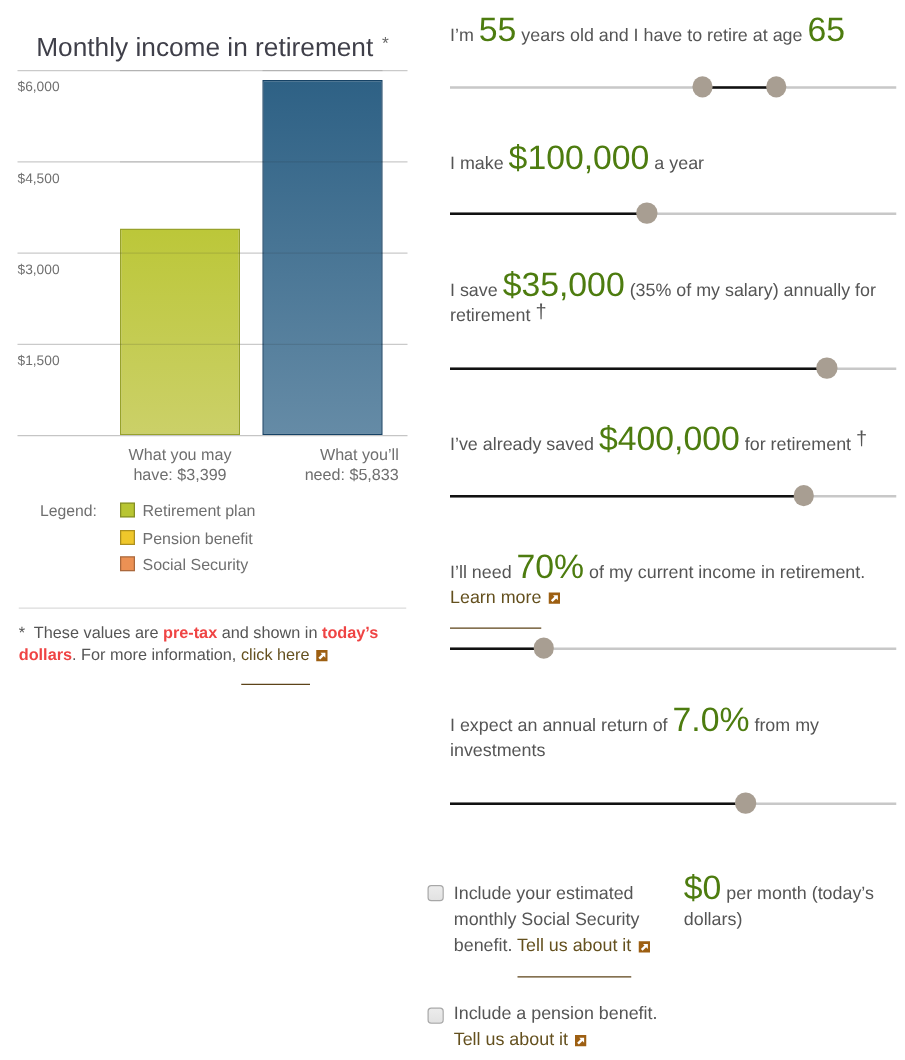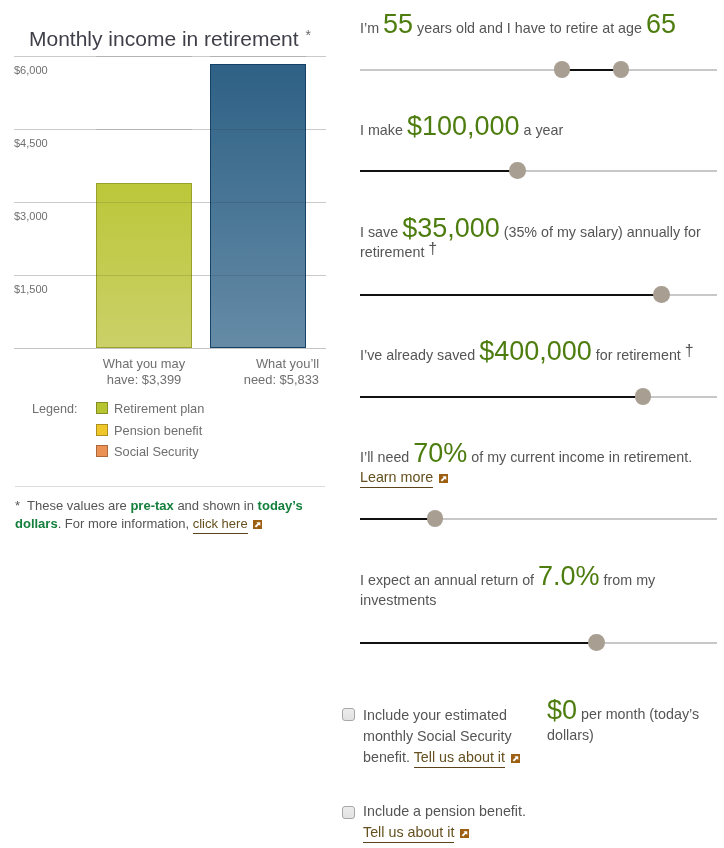--- a/index.html
+++ b/index.html
@@ -35,24 +35,24 @@
   .legend-label{position:absolute;left:32px;top:403px;font-size:12.6px;color:#6f6f6f;line-height:13px;}
   .legend-rows{position:absolute;left:96px;top:402px;}
   .legend-row{position:relative;height:21.7px;}
   .swatch{position:absolute;left:0;top:0;width:12px;height:12px;box-sizing:border-box;border:1px solid rgba(0,0,0,0.28);}
   .legend-text{position:absolute;left:18px;top:-1px;font-size:12.8px;color:#6f6f6f;
                line-height:15px;white-space:nowrap;}
 
   .divider{position:absolute;left:15px;top:486px;width:310px;height:1px;background:#dcdcdc;}
   .footnote{position:absolute;left:15px;top:497px;width:312px;font-size:13px;
             color:#555;line-height:17.9px;}
-  .footnote b{font-weight:bold;color:#15803d;}
+  .footnote b{font-weight:bold;color:#ef4444;}
 
   .exlink{color:#64501e;text-decoration:none;
-          border-bottom:1px solid #5c4319;padding-bottom:2px;text-align:right;}
+          border-bottom:1px solid #5c4319;padding-bottom:16px;text-align:right;}
   .exticon{display:inline-block;width:9px;height:9px;background:#9d5f12;position:relative;
            margin-left:5.5px;top:1px;}
   .exticon svg{position:absolute;left:0;top:0;display:block;}
 
   
   .right{position:absolute;left:340px;top:0;width:384px;height:848px;}
   .qtext{position:absolute;left:20px;width:350px;font-size:14.3px;color:#555;
          line-height:20.9px;}
   .big{font-size:27px;color:#4d7c0f;line-height:20.9px;}
   .dag{font-size:16px;line-height:0;position:relative;top:-3.8px;}

